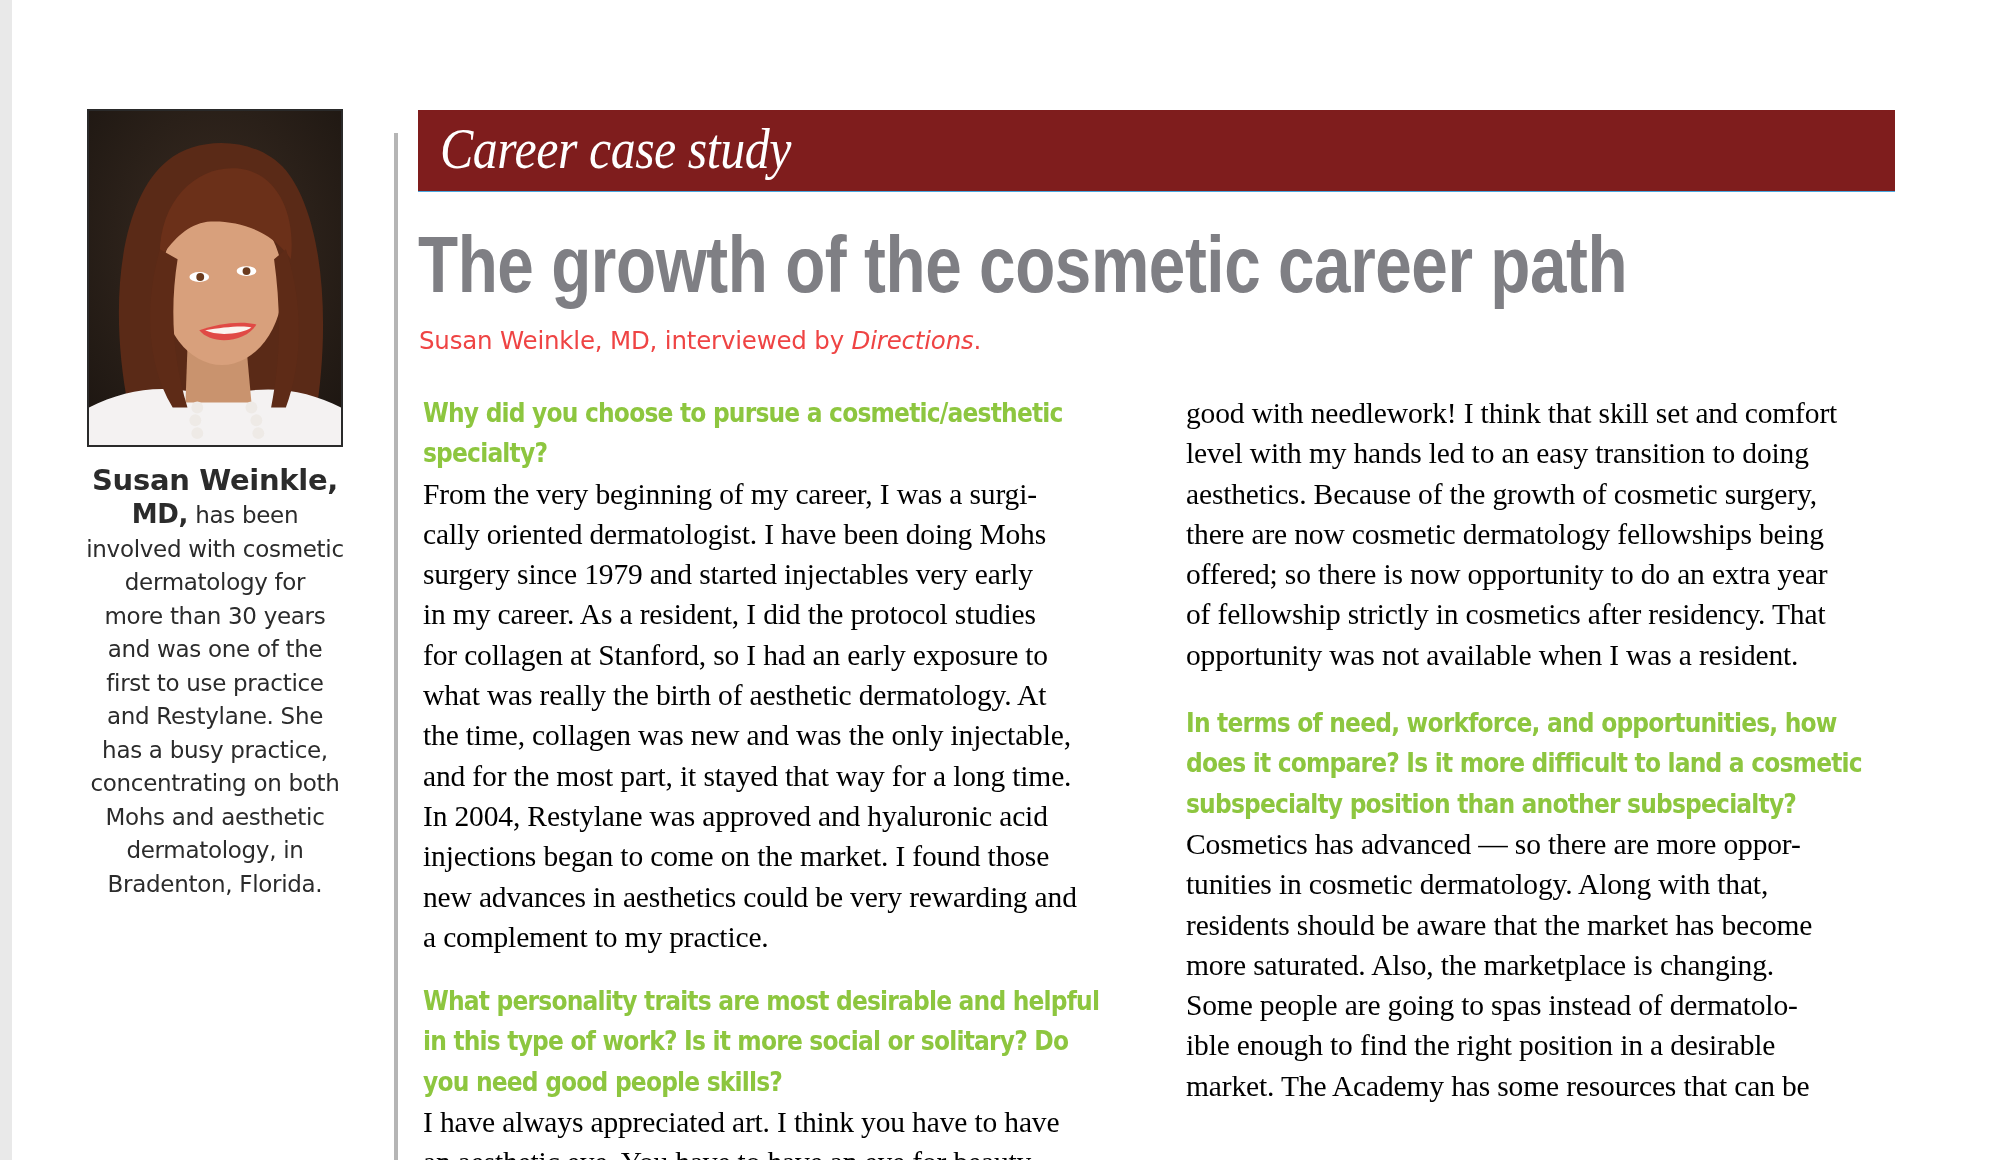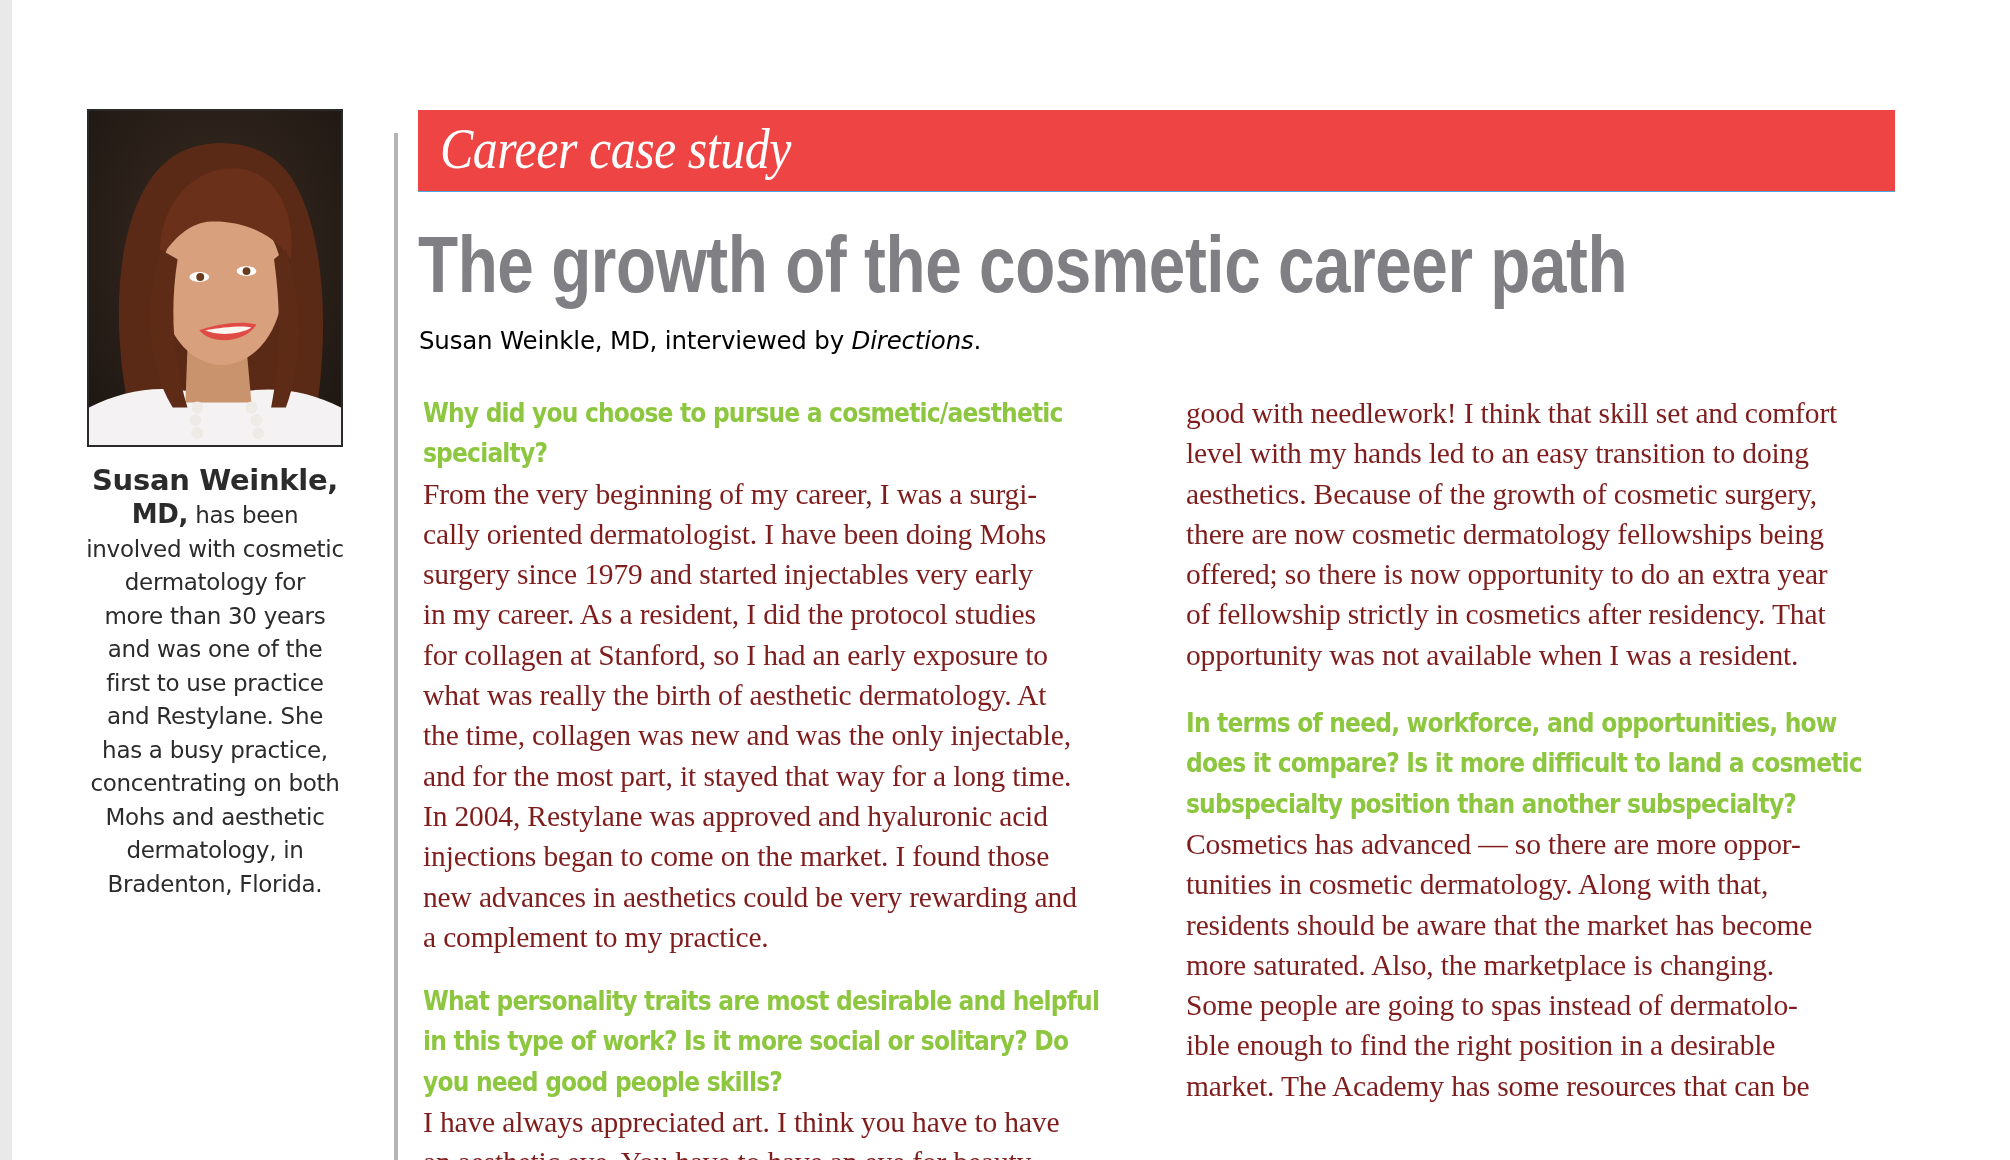--- a/index.html
+++ b/index.html
@@ -57,21 +57,21 @@
   .divider {
     position: absolute;
     left: 394px; top: 133px;
     width: 4px; height: 1027px;
     background: #b5b5b5;
   }
   .banner {
     position: absolute;
     left: 418px; top: 110px;
     width: 1477px; height: 81px;
-    background: #ef4444;
+    background: #7f1d1d;
     border-bottom: 1px solid #4aa8e0;
   }
   .banner-text {
     position: absolute;
     left: 22px; top: 4px;
     font-family: "Liberation Serif", serif;
     font-style: italic;
     font-size: 58px;
     line-height: 70px;
     color: #ffffff;
@@ -92,21 +92,21 @@
     transform: scaleX(0.82);
     transform-origin: left top;
     letter-spacing: -0.5px;
   }
   .subtitle {
     position: absolute;
     left: 419px; top: 326px;
     font-family: "DejaVu Sans", sans-serif;
     font-size: 24.5px;
     line-height: 30px;
-    color: #000000;
+    color: #ef4444;
     white-space: nowrap;
     letter-spacing: -0.2px;
   }
   .subtitle em { font-style: italic; }
   .col {
     position: absolute;
     top: 393px;
   }
   .col-left { left: 423px; width: 725px; }
   .col-right { left: 1186px; width: 720px; }
@@ -121,21 +121,21 @@
     font-weight: bold;
     font-size: 26px;
     color: #8dc63f;
     letter-spacing: -0.9px;
     transform: scaleX(0.9);
     transform-origin: left center;
   }
   .p-line {
     font-family: "Liberation Serif", serif;
     font-size: 29.5px;
-    color: #7f1d1d;
+    color: #000000;
     letter-spacing: -0.15px;
   }
   .gap { display: block; height: 24px; }
   .gap-small { display: block; height: 28px; }
 </style>
 </head>
 <body>
 
 <div class="edge-strip"></div>
 

